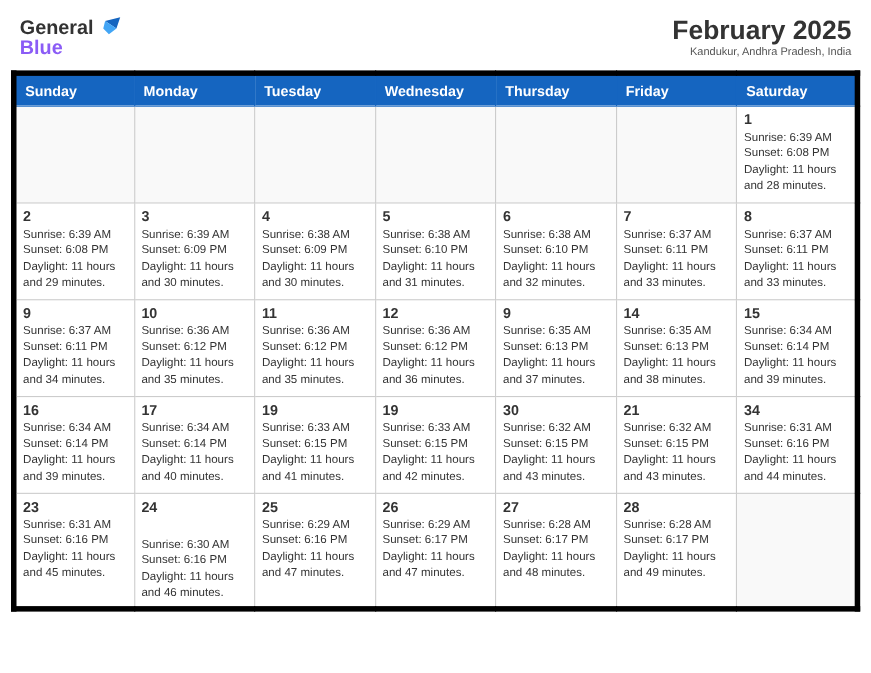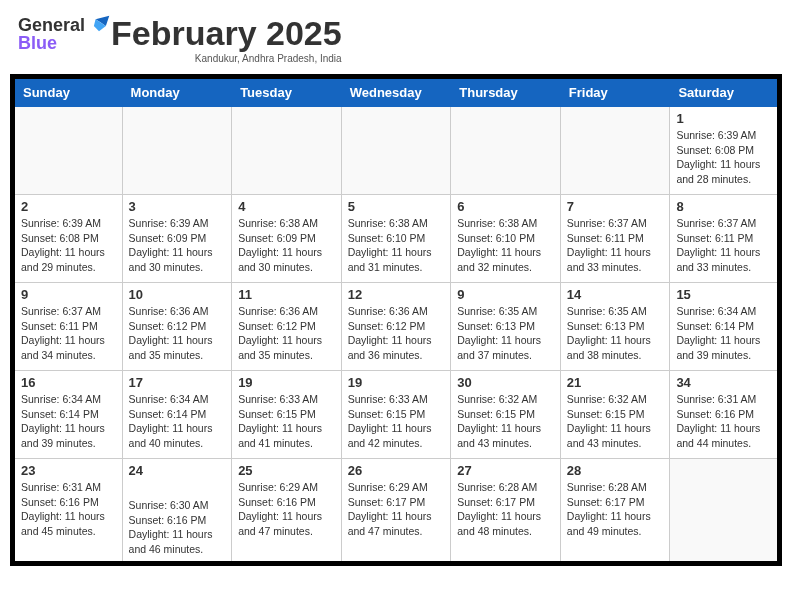--- a/index.html
+++ b/index.html
@@ -5,20 +5,21 @@
     * { box-sizing: border-box; margin: 0; padding: 0; }
     body {
       font-family: Arial, sans-serif;
       background: #fff;
       width: 792px;
       min-height: 612px;
       padding: 10px;
     }
     .header {
       display: flex;
+      justify-content: space-between;
       align-items: flex-start;
       margin-bottom: 6px;
       padding: 4px 8px;
     }
     .logo {
       display: flex;
       align-items: center;
       gap: 0;
     }
     .logo-text {
@@ -30,21 +31,21 @@
     .logo-blue { color: #8b5cf6; }
     .logo-icon {
       width: 24px;
       height: 24px;
       margin-left: 2px;
     }
     .title-block {
       text-align: right;
     }
     .main-title {
-      font-size: 34px;
+      font-size: 24px;
       font-weight: bold;
       color: #333;
     }
     .sub-title {
       font-size: 10px;
       color: #555;
     }
     .calendar {
       width: 100%;
       border-collapse: collapse;

